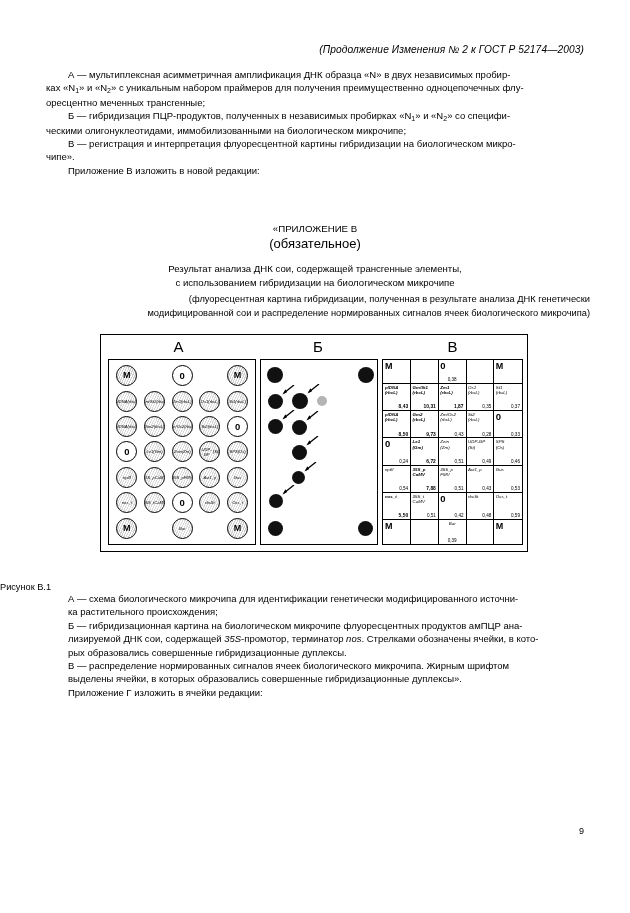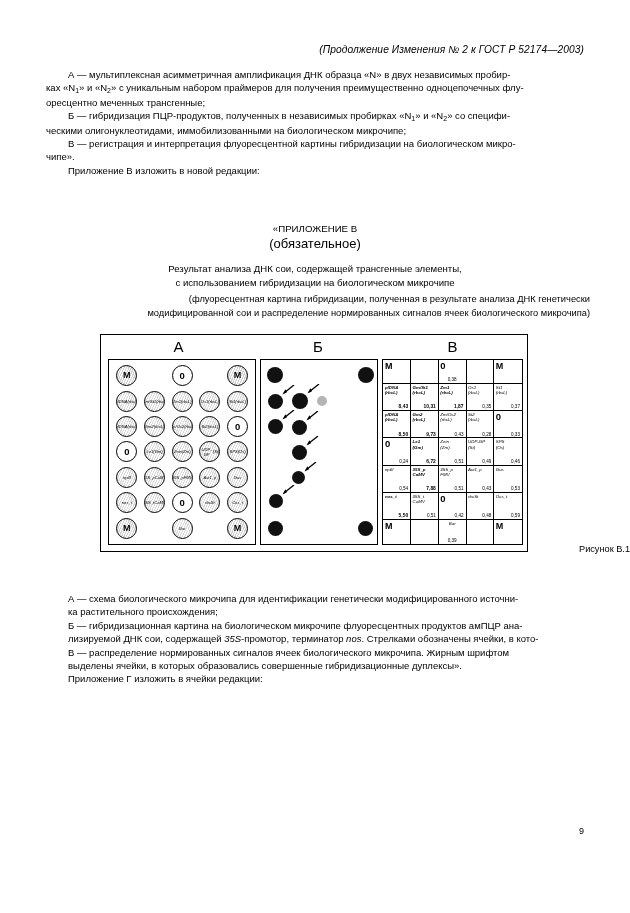--- a/index.html
+++ b/index.html
@@ -126,21 +126,21 @@
     text-align:left;
   }
   .tc .mm {
     font-size:9px; font-weight:bold; line-height:10px; font-style:normal;
   }
   .tc .ctr { text-align:center; }
   .tc .ctrval { position:absolute; left:0; right:0; bottom:0.5px; text-align:center;
     font-size:4.6px; line-height:5.4px; }
 
   .fig-caption {
-    position:absolute; left:0; top:544px; width:630px; text-align:right;
+    position:absolute; left:0; top:582px; width:630px; text-align:left;
     font-size:9.2px;
   }
 
   .body-text2 {
     position:absolute; left:46px; top:592px; width:538px;
     font-size:9.5px; line-height:13.4px; text-align:justify;
   }
   .body-text2 p { margin:0; text-indent:22px; }
 
   .page-num {
@@ -534,19 +534,20 @@
     </div>
   </div>
 
   <div class="fig-caption">Рисунок В.1</div>
 
   <div class="body-text2">
     <p>А — схема биологического микрочипа для идентификации генетически модифицированного источни-</p>
     <p class="noind">ка растительного происхождения;</p>
     <p>Б — гибридизационная картина на биологическом микрочипе флуоресцентных продуктов амПЦР ана-</p>
     <p class="noind"><span>лизируемой ДНК сои, содержащей </span><i>35S</i><span>-промотор, терминатор </span><i>nos</i><span>. Стрелками обозначены ячейки, в кото-</span></p>
+    <p class="noind">рых образовались совершенные гибридизационные дуплексы.</p>
     <p>В — распределение нормированных сигналов ячеек биологического микрочипа. Жирным шрифтом</p>
     <p class="noind">выделены ячейки, в которых образовались совершенные гибридизационные дуплексы».</p>
     <p>Приложение Г изложить в ячейки редакции:</p>
   </div>
 
   <div class="page-num">9</div>
 </div>
 
 </body></html>

